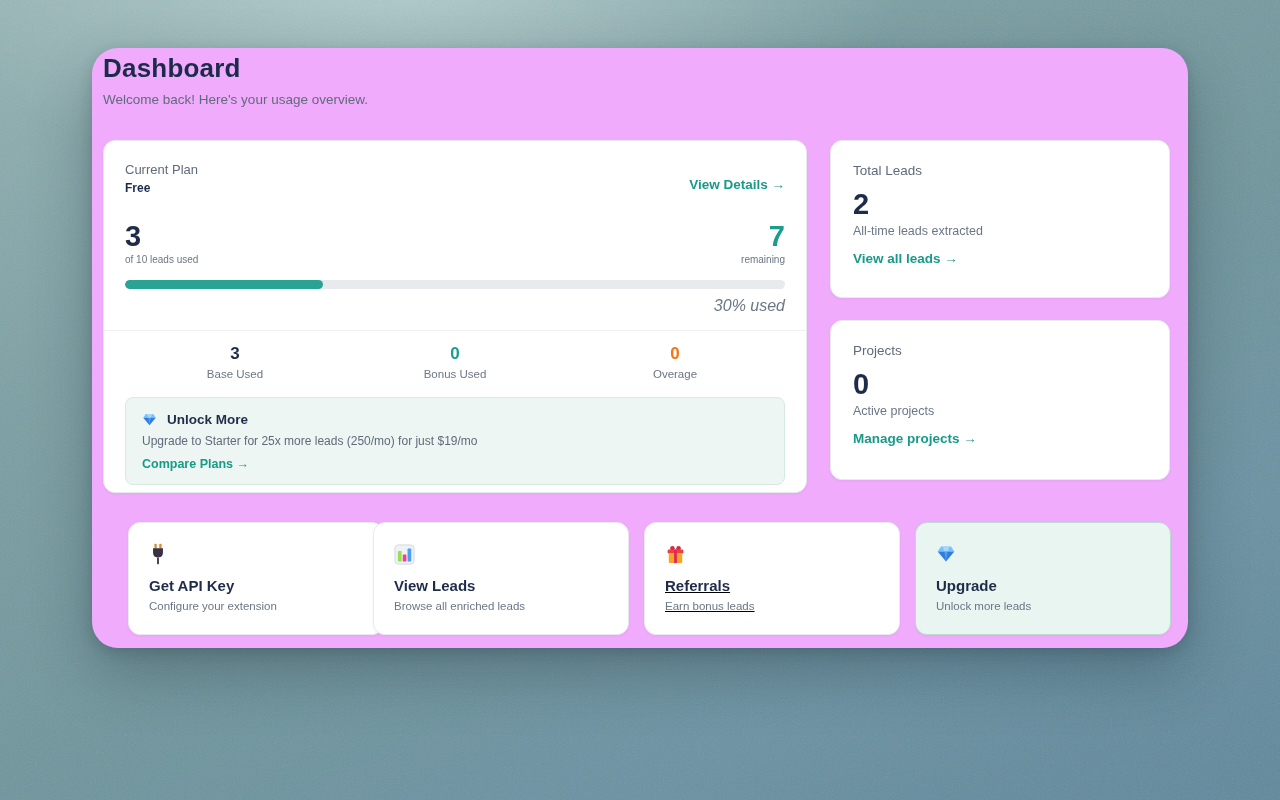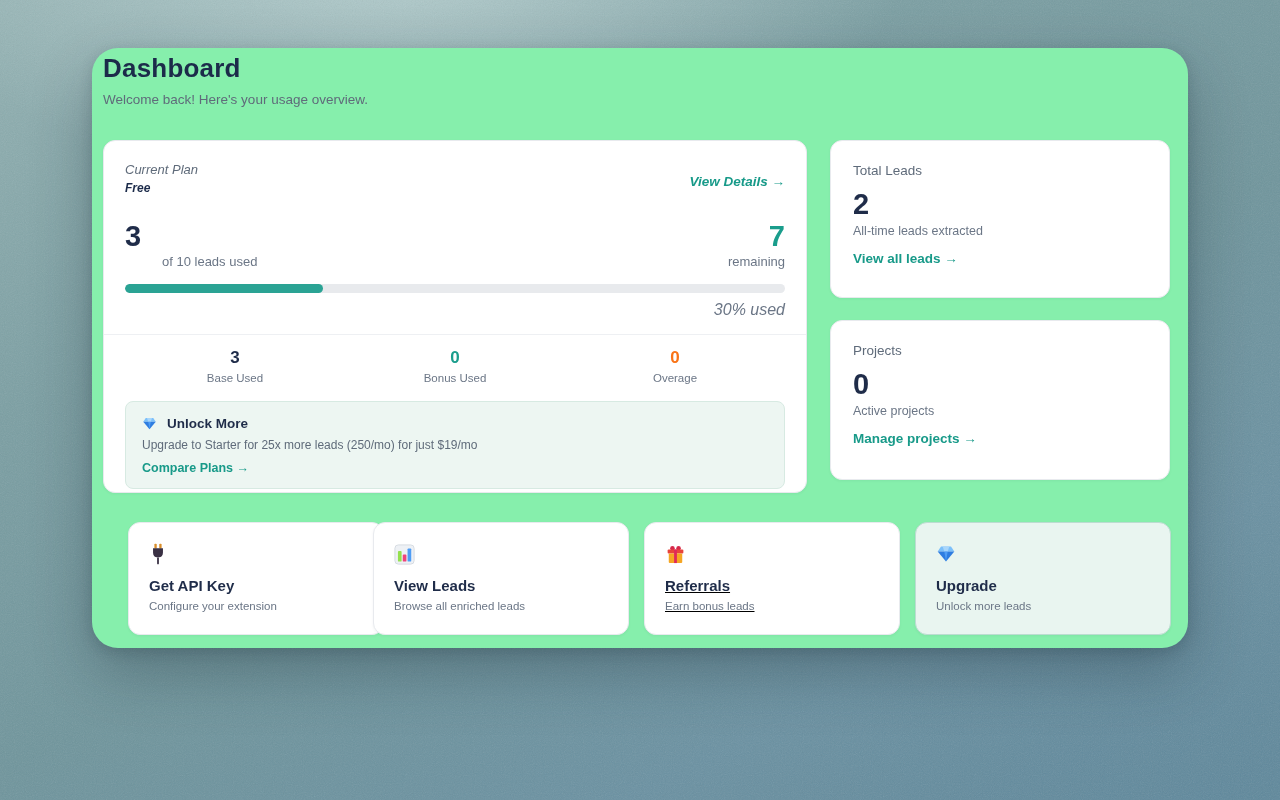--- a/index.html
+++ b/index.html
@@ -15,21 +15,21 @@
     background:
       radial-gradient(ellipse 900px 420px at 32% -4%, rgba(214,233,232,0.55), rgba(214,233,232,0) 55%),
       radial-gradient(ellipse 900px 500px at 100% 110%, rgba(96,140,165,0.45), rgba(96,140,165,0) 60%),
       linear-gradient(155deg, #93b2b3 0%, #7b9fa3 30%, #6f959c 55%, #6a91a2 78%, #5e8697 100%);
   }
   .bg svg { position: absolute; inset: 0; width: 100%; height: 100%; opacity: 0.16; }
 
   
   .panel {
     position: absolute; left: 92px; top: 48px; width: 1096px; height: 600px;
-    background: #86efac;
+    background: #f0abfc;
     border-radius: 26px;
     box-shadow: 0 24px 60px rgba(20,40,50,0.30), 0 4px 14px rgba(20,40,50,0.18);
   }
   .page-title {
     position: absolute; left: 11px; top: 5px;
     font-size: 26px; font-weight: 700; color: #1c2b4a; letter-spacing: 0.2px;
   }
   .page-subtitle {
     position: absolute; left: 11px; top: 44px;
     font-size: 13.5px; color: #5f6b7a;
@@ -38,30 +38,30 @@
   .card {
     position: absolute; background: #ffffff;
     border: 1px solid #e8eaee; border-radius: 12px;
     box-shadow: 0 1px 3px rgba(15,30,50,0.05);
   }
 
   
   .plan-card { left: 11px; top: 92px; width: 704px; height: 353px; padding: 21px; }
   .label-sm { font-size: 13px; color: #5f6b7a; }
   .plan-name { font-size: 12px; font-weight: 700; color: #1c2b4a; margin-top: 4px; }
-  .plan-head { display: flex; justify-content: space-between; align-items: flex-start; font-style: italic; }
+  .plan-head { display: flex; justify-content: space-between; align-items: center; }
   .link { font-weight: 700; color: #189a89; text-decoration: none; cursor: pointer; font-size: 13.5px; }
   .plan-head .link { margin-top: 12px; }
 
   .usage-row { display: flex; justify-content: space-between; margin-top: 26px; }
   .big-num { font-size: 29px; font-weight: 700; line-height: 1.05; }
   .navy { color: #1f2c49; }
   .teal { color: #1a9d8c; }
   .orange { color: #f97316; }
-  .cap { font-size: 13px; color: #6b7686; margin-top: 3px; margin-left: 37px; }
+  .cap { font-size: 10px; color: #6b7686; margin-top: 3px; }
   .usage-right { text-align: right; }
 
   .progress { margin-top: 15px; height: 9px; border-radius: 5px; background: #e8eaed; overflow: hidden; }
   .progress-fill { height: 100%; width: 0%; border-radius: 5px; background: #2aa394; }
   .pct-used { text-align: right; font-size: 16px; color: #6b7686; margin-top: 8px; font-style: italic; }
 
   .divider { border: none; border-top: 1px solid #eef0f3; margin: 15px -21px 0 -21px; }
 
   .stats-row { display: flex; margin-top: 13px; }
   .stat { flex: 1; text-align: center; }

